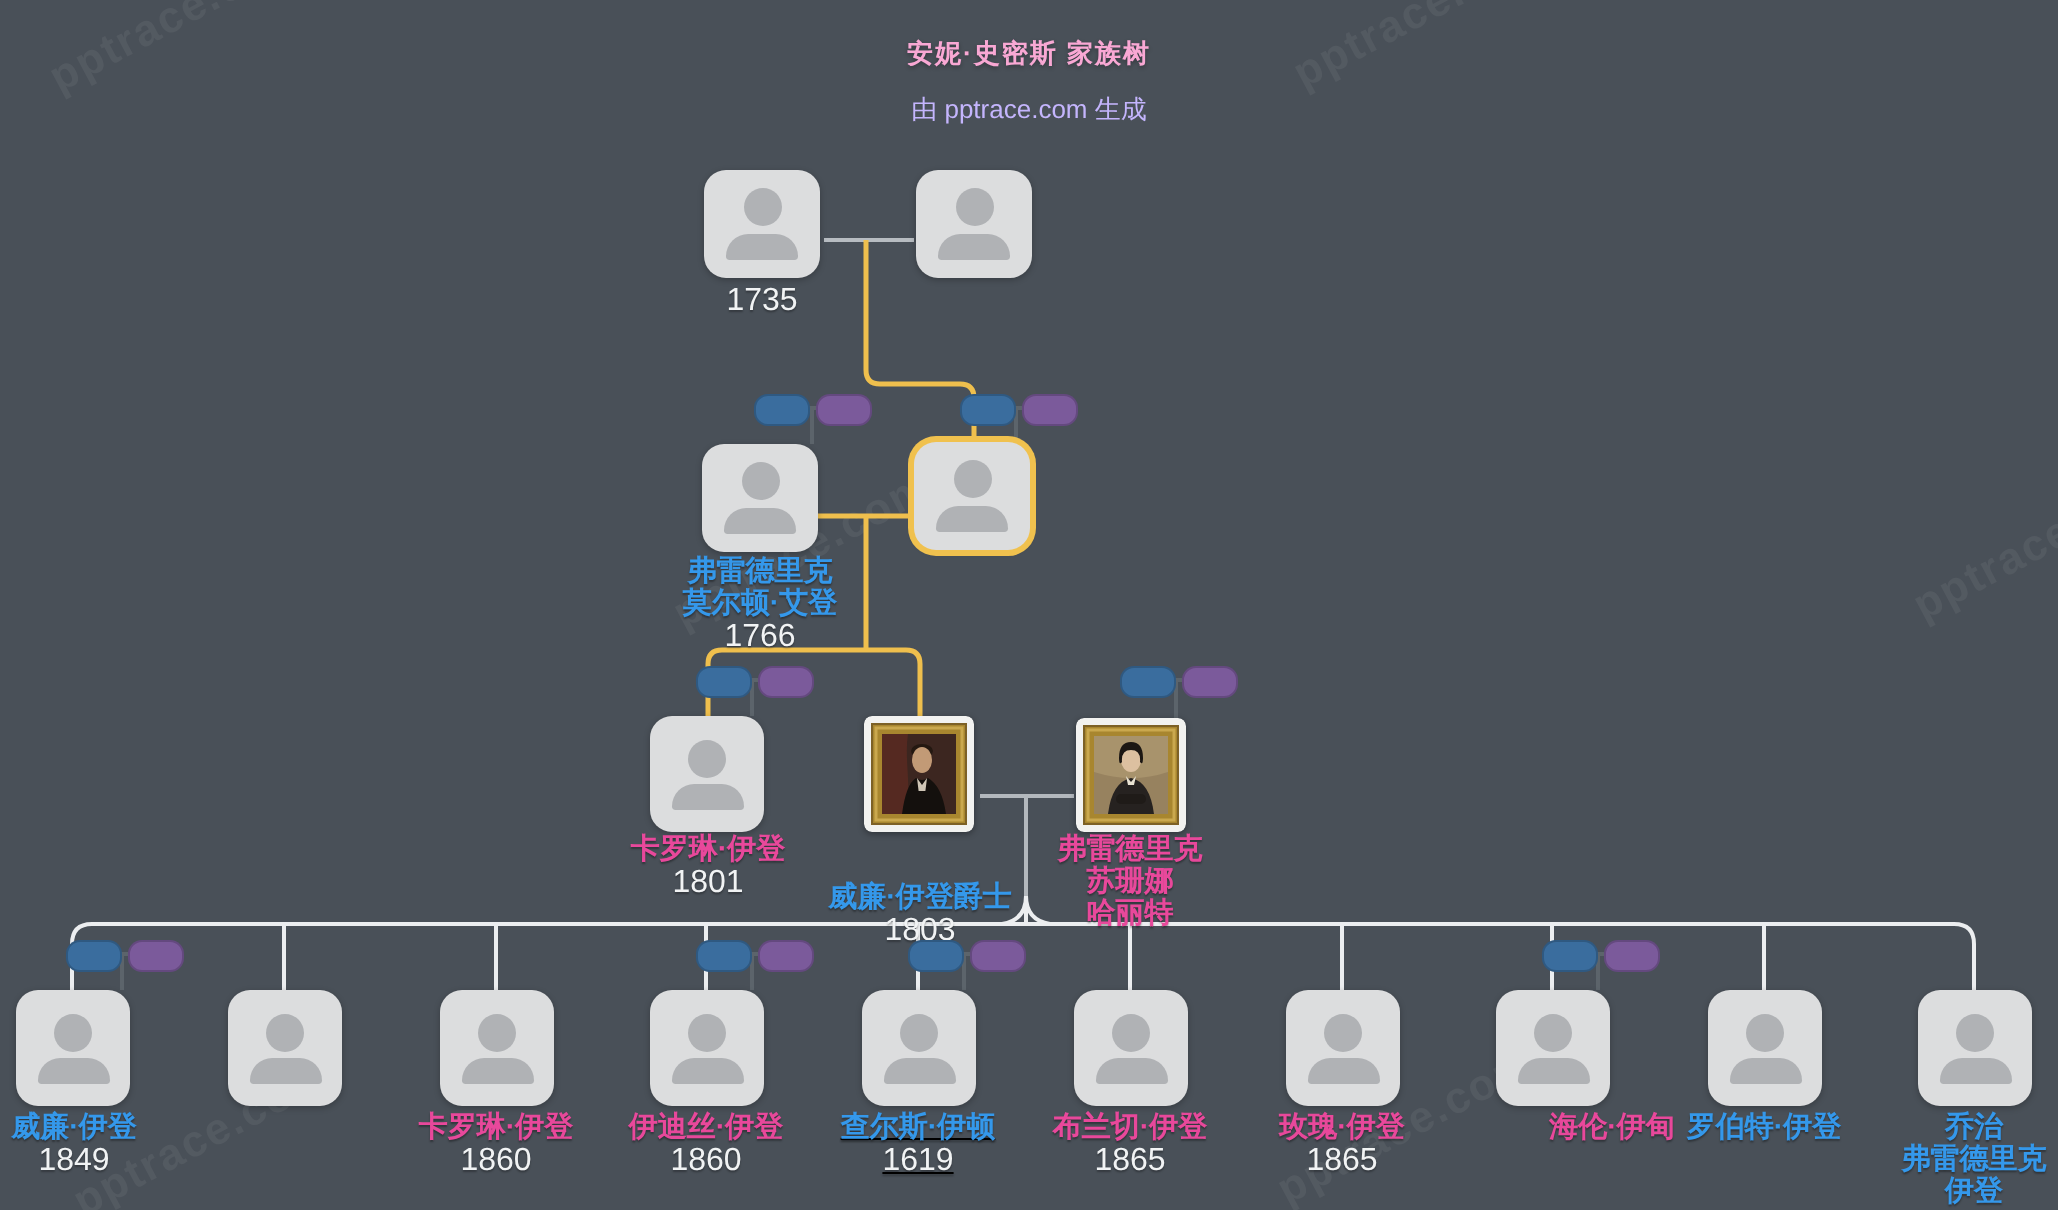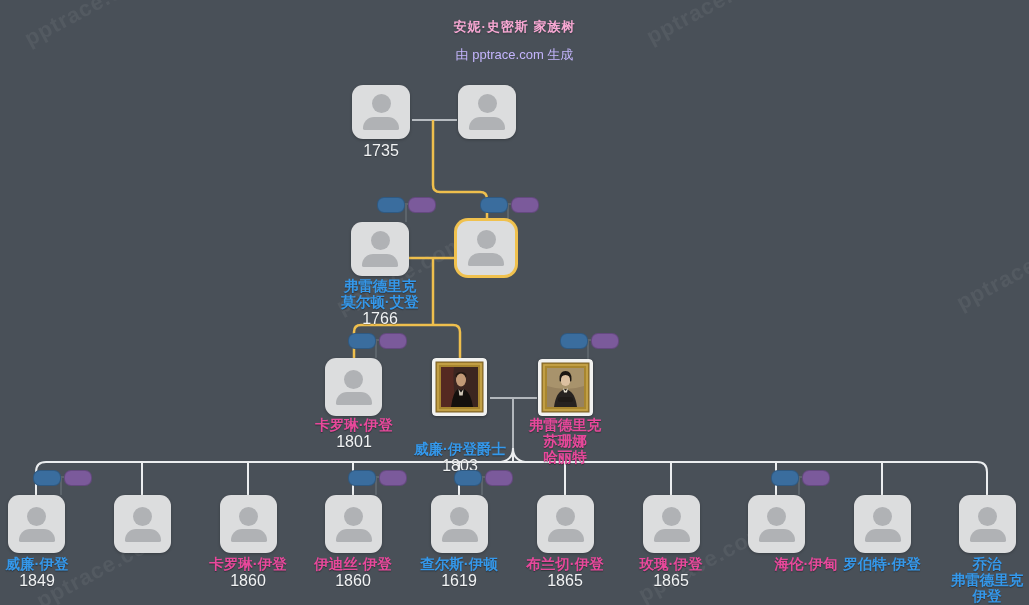--- a/index.html
+++ b/index.html
@@ -244,21 +244,21 @@
     <div class="pyear">1849</div>
   </div>
   <div class="plabel" style="left:183px;top:556px;">
     <div class="pname female">卡罗琳·伊登</div>
     <div class="pyear">1860</div>
   </div>
   <div class="plabel" style="left:288px;top:556px;">
     <div class="pname female">伊迪丝·伊登</div>
     <div class="pyear">1860</div>
   </div>
-  <div class="plabel" style="left:394px;top:556px;">
+  <div class="plabel" style="left:394px;top:556px;text-decoration:underline;">
     <div class="pname male">查尔斯·伊顿</div>
     <div class="pyear">1619</div>
   </div>
   <div class="plabel" style="left:500px;top:556px;">
     <div class="pname female">布兰切·伊登</div>
     <div class="pyear">1865</div>
   </div>
   <div class="plabel" style="left:606px;top:556px;">
     <div class="pname female">玫瑰·伊登</div>
     <div class="pyear">1865</div>

